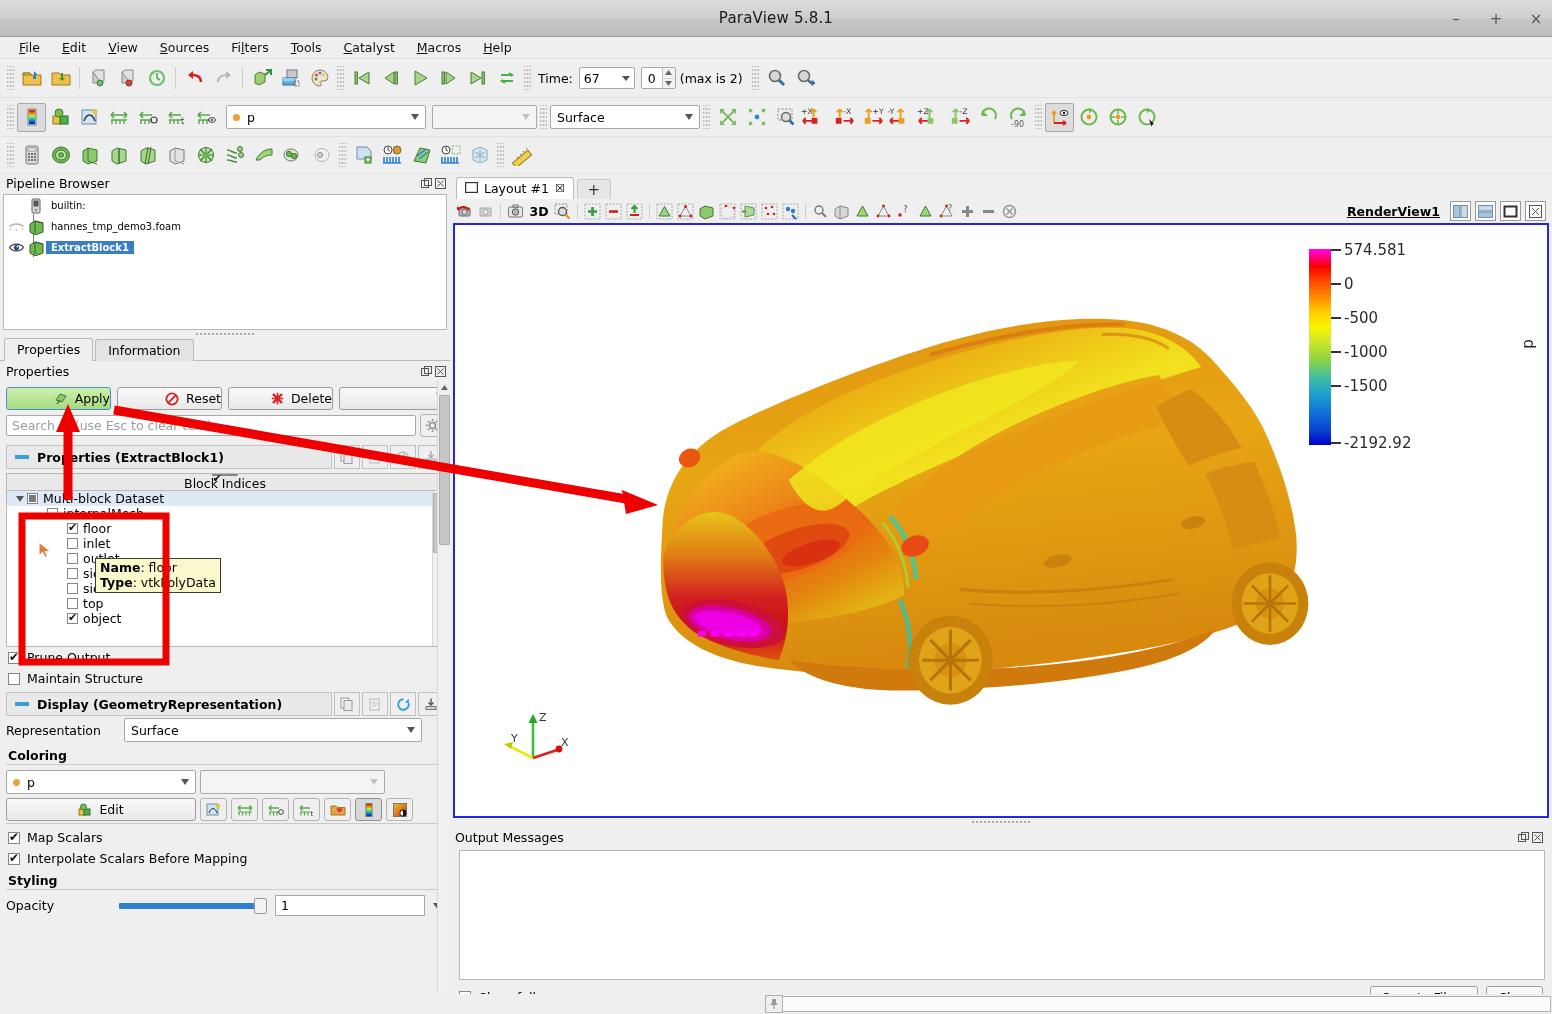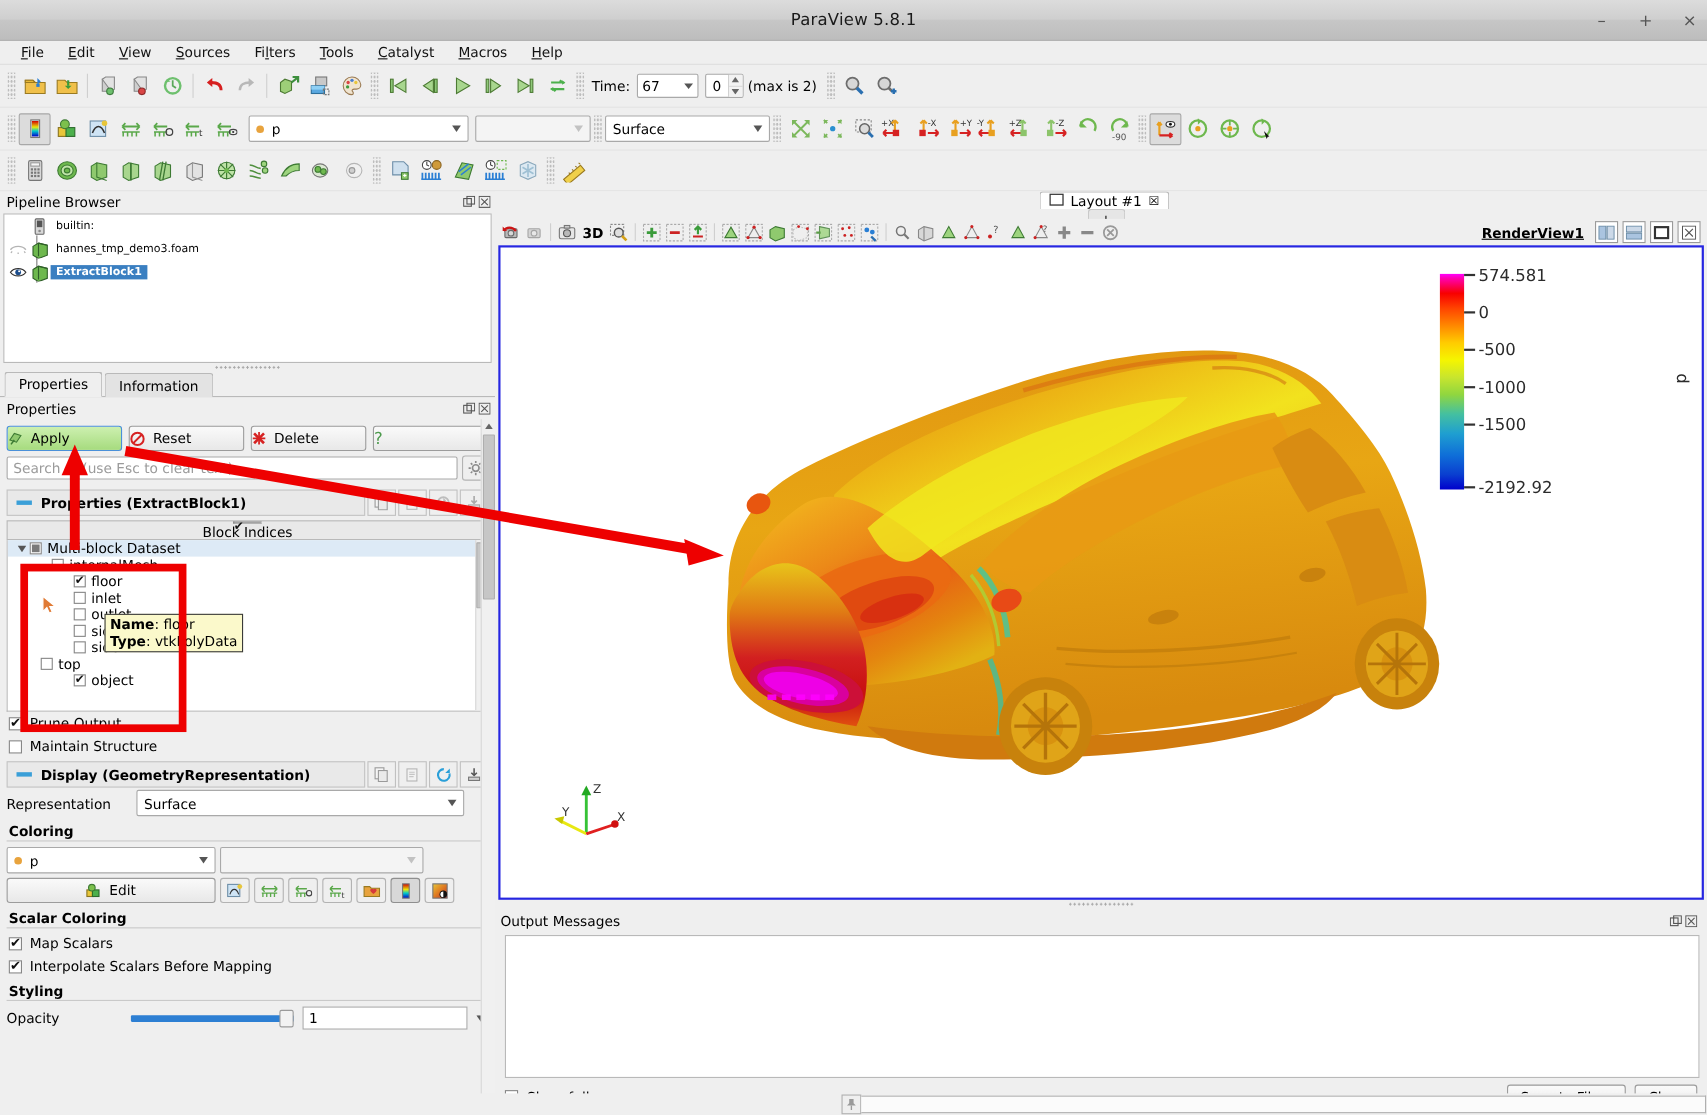--- a/index.html
+++ b/index.html
@@ -108,21 +108,21 @@
   .ptab{ padding:3px 12px 3px 12px; font-size:12.5px; border:1px solid #b9b9b9; border-bottom:none;
         background:#e3e3e3; border-radius:3px 3px 0 0; margin-right:2px; cursor:pointer; position:relative; top:1px;}
   .ptab.sel{ background:#efefef; border-bottom:1px solid #efefef; }
 
   
   #propscroll{ flex:1; overflow:hidden; position:relative; }
   .btnrow{ display:flex; gap:6px; padding:6px 6px 4px 6px;}
   .pvbtn{
     flex:1; height:23px; border:1px solid #9c9c9c; border-radius:3px;
     background:linear-gradient(to bottom,#fafafa,#e8e8e8);
-    display:flex;align-items:center;justify-content:flex-start;gap:7px;font-size:12.5px;cursor:pointer;
+    display:flex;align-items:center;justify-content:flex-end;gap:7px;font-size:12.5px;cursor:pointer;
   }
   .pvbtn.apply{ background:linear-gradient(to bottom,#cdf0b0,#a6db7e); border:1px solid #4a90d9; }
   .searchrow{ display:flex; gap:4px; padding:0 6px 5px 6px; align-items:center;}
   .searchbox{ flex:1; height:21px; border:1px solid #a9a9a9; background:#fff; border-radius:2px;
               display:flex;align-items:center;padding:0 5px; color:#9b9b9b; font-size:12.5px;}
   .gearbtn{ width:24px;height:23px;border:1px solid #b3b3b3;border-radius:3px;background:#efefef;
             display:flex;align-items:center;justify-content:center;}
 
   .grouphdr{
     margin:3px 6px 0 6px; height:24px; display:flex; align-items:center;
@@ -167,21 +167,21 @@
   .slider .track{ height:6px; background:#2d7fd3; width:100%; border-radius:1px;}
   .slider .knob{ position:absolute; right:0; width:13px;height:16px;background:#f2f2f2;border:1px solid #9a9a9a;border-radius:2px;}
   .opval{ width:150px;height:21px;border:1px solid #a9a9a9;background:#fff;display:flex;align-items:center;padding:0 5px;font-size:12.5px;}
 
   
   .vscroll{ position:absolute; right:0; top:0; width:13px; height:100%; background:#f0f0f0; border-left:1px solid #d8d8d8;}
   .vscroll .thumb{ position:absolute; left:1px; width:11px; background:#c6c6c6; border:1px solid #aeaeae; border-radius:1px;}
   .vscroll .ar{ position:absolute; left:0; width:13px;height:13px;display:flex;align-items:center;justify-content:center;background:#efefef;}
 
   
-  #viewtabs{ height:25px; display:flex; align-items:center; padding-left:6px; background:#efefef;flex-direction:column;}
+  #viewtabs{ height:25px; display:flex; align-items:flex-end; padding-left:6px; background:#efefef;}
   .vtab{ height:22px; padding:0 8px; display:flex;align-items:center;gap:6px; font-size:12.5px;
          border:1px solid #b9b9b9; border-bottom:none; background:#fff; border-radius:3px 3px 0 0;}
   .vtabplus{ height:20px;width:34px;display:flex;align-items:center;justify-content:center;font-size:15px;
              border:1px solid #c9c9c9;border-bottom:none;background:#e6e6e6;border-radius:3px 3px 0 0;margin-left:3px;color:#333;}
   #viewtoolbar{ height:24px; display:flex; align-items:center; padding:0 4px; background:#efefef; gap:0;}
   .vbtn{ width:21px;height:21px;display:flex;align-items:center;justify-content:center;cursor:pointer;}
   .vright{ margin-left:auto; display:flex; align-items:center; gap:4px; padding-right:2px;}
   .rvname{ font-weight:bold; font-size:12.5px; text-decoration:underline; margin-right:6px;}
   .lbtn{ width:21px;height:20px;border:1px solid #9a9a9a;background:#fff;display:flex;align-items:center;justify-content:center;}
 
@@ -937,21 +937,21 @@
             <span>outlet</span>
           </div>
           <div class="trow" style="padding-left:60px">
             <span class="cbox"></span>
             <span>side1</span>
           </div>
           <div class="trow" style="padding-left:60px">
             <span class="cbox"></span>
             <span>side2</span>
           </div>
-          <div class="trow" style="padding-left:30px">
+          <div class="trow" style="padding-left:60px">
             <span class="cbox"></span>
             <span>top</span>
           </div>
           <div class="trow" style="padding-left:60px">
             <span class="cbox chk"></span>
             <span>object</span>
           </div>
         </div>
 
         <div style="position:absolute;left:31px;top:50px;">
@@ -1097,21 +1097,20 @@
                   <stop offset=".5" stop-color="#e07a20"></stop>
                   <stop offset="1" stop-color="#b03030"></stop>
                 </linearGradient>
               </defs>
               <circle cx="11" cy="11" r="3.4" fill="#111"></circle>
               <path d="M11 8.4a2.6 2.6 0 100 5.2" fill="#fff"></path>
             </svg>
         </div>
       </div>
 
-      <div class="sectitle">Scalar Coloring</div>
       <div class="secrule"></div>
 
       <div class="chkrow">
         <span class="chk2 on"></span>
         <span>Map Scalars</span>
       </div>
       <div class="chkrow">
         <span class="chk2 on"></span>
         <span>Interpolate Scalars Before Mapping</span>
       </div>

